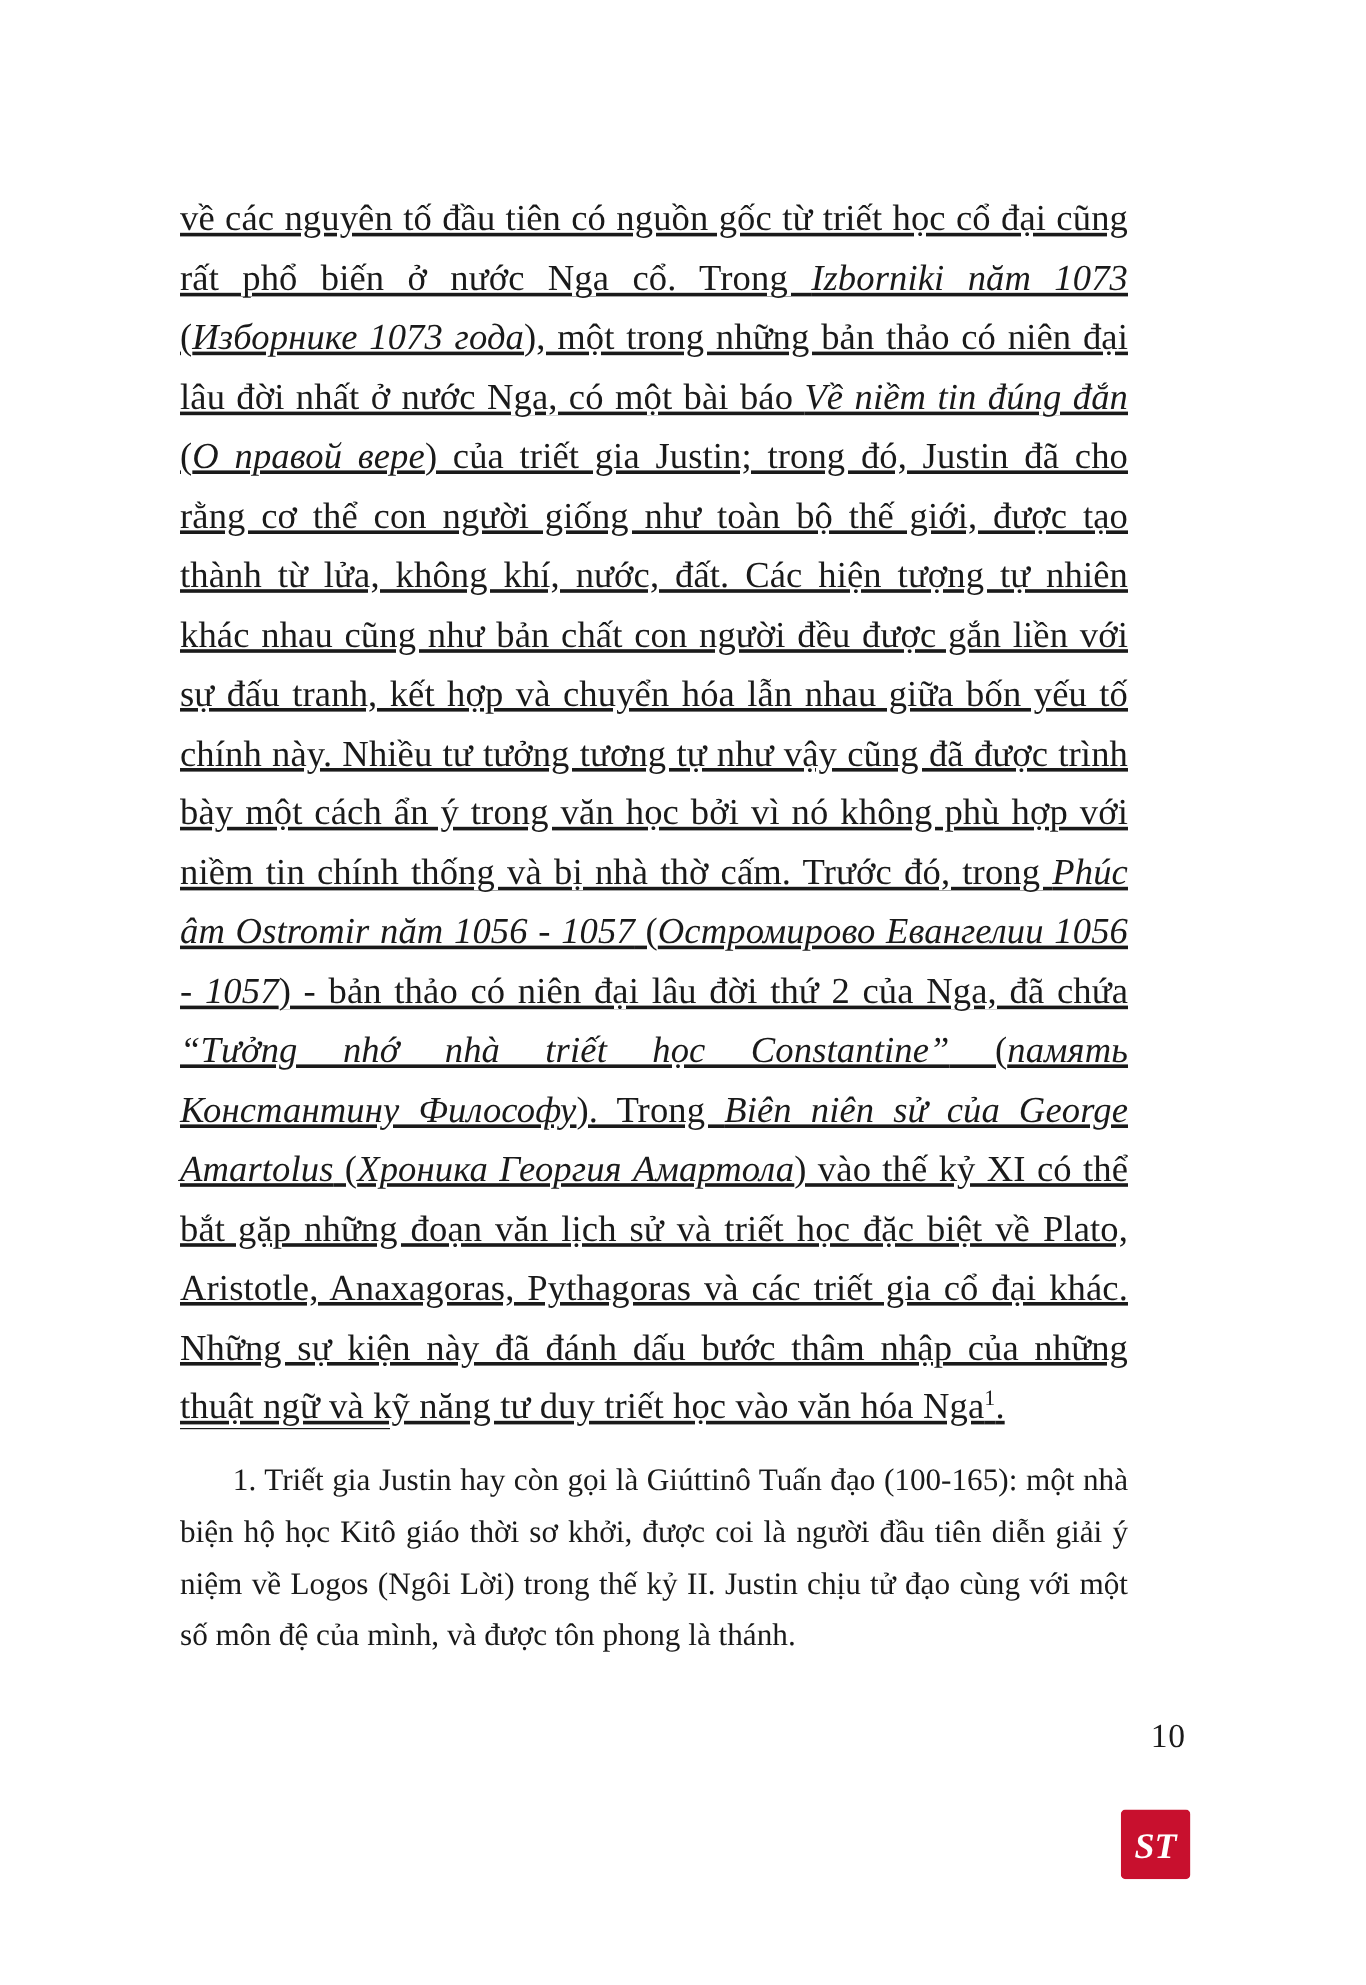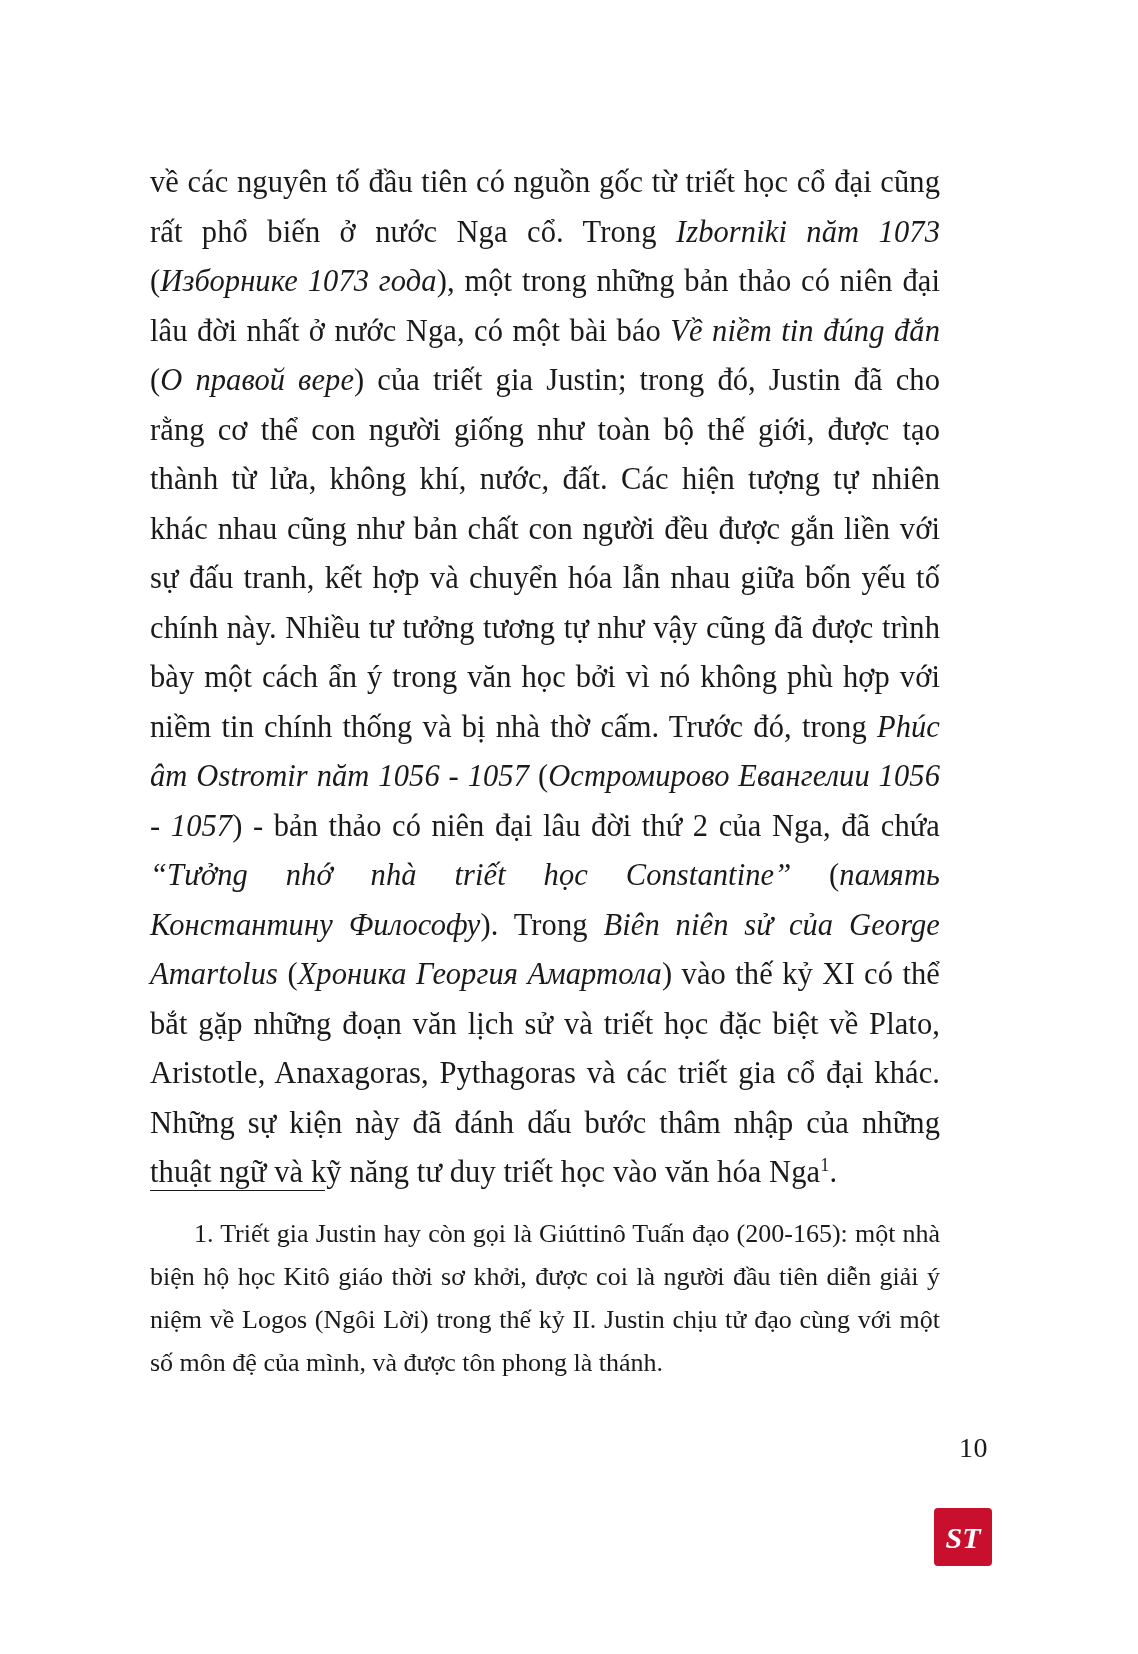--- a/index.html
+++ b/index.html
@@ -28,20 +28,21 @@
     width: 790px;
     font-size: 30.5px;
     line-height: 49.5px;
     text-align: justify;
     text-justify: inter-word;
     letter-spacing: 0.1px;
   }
   .body-text p {
     margin: 0;
     text-indent: 0;
+    text-decoration: underline;
   }
   .it {
     font-style: italic;
   }
   sup {
     font-size: 0.6em;
     vertical-align: super;
     line-height: 0;
   }
   .footnote-rule {
@@ -88,21 +89,21 @@
 
 <div class="page">
 
   <div class="body-text">
     <p><span>về các nguyên tố đầu tiên có nguồn gốc từ triết học cổ đại cũng rất phổ biến ở nước Nga cổ. Trong </span><span class="it">Izborniki năm 1073</span><span> (</span><span class="it">Изборнике 1073 года</span><span>), một trong những bản thảo có niên đại lâu đời nhất ở nước Nga, có một bài báo </span><span class="it">Về niềm tin đúng đắn</span><span> (</span><span class="it">О правой вере</span><span>) của triết gia Justin; trong đó, Justin đã cho rằng cơ thể con người giống như toàn bộ thế giới, được tạo thành từ lửa, không khí, nước, đất. Các hiện tượng tự nhiên khác nhau cũng như bản chất con người đều được gắn liền với sự đấu tranh, kết hợp và chuyển hóa lẫn nhau giữa bốn yếu tố chính này. Nhiều tư tưởng tương tự như vậy cũng đã được trình bày một cách ẩn ý trong văn học bởi vì nó không phù hợp với niềm tin chính thống và bị nhà thờ cấm. Trước đó, trong </span><span class="it">Phúc âm Ostromir năm 1056 - 1057</span><span> (</span><span class="it">Остромирово Евангелии 1056 - 1057</span><span>) - bản thảo có niên đại lâu đời thứ 2 của Nga, đã chứa </span><span class="it">“Tưởng nhớ nhà triết học Constantine”</span><span> (</span><span class="it">память Константину Философу</span><span>). Trong </span><span class="it">Biên niên sử của George Amartolus</span><span> (</span><span class="it">Хроника Георгия Амартола</span><span>) vào thế kỷ XI có thể bắt gặp những đoạn văn lịch sử và triết học đặc biệt về Plato, Aristotle, Anaxagoras, Pythagoras và các triết gia cổ đại khác. Những sự kiện này đã đánh dấu bước thâm nhập của những thuật ngữ và kỹ năng tư duy triết học vào văn hóa Nga</span><sup>1</sup><span>.</span></p>
   </div>
 
   <div class="footnote-rule"></div>
 
   <div class="footnote">
-    <p>1. Triết gia Justin hay còn gọi là Giúttinô Tuấn đạo (200-165): một nhà biện hộ học Kitô giáo thời sơ khởi, được coi là người đầu tiên diễn giải ý niệm về Logos (Ngôi Lời) trong thế kỷ II. Justin chịu tử đạo cùng với một số môn đệ của mình, và được tôn phong là thánh.</p>
+    <p>1. Triết gia Justin hay còn gọi là Giúttinô Tuấn đạo (100-165): một nhà biện hộ học Kitô giáo thời sơ khởi, được coi là người đầu tiên diễn giải ý niệm về Logos (Ngôi Lời) trong thế kỷ II. Justin chịu tử đạo cùng với một số môn đệ của mình, và được tôn phong là thánh.</p>
   </div>
 
   <div class="page-number">10</div>
 
   <div class="logo">
     <svg viewBox="0 0 58 58" width="58" height="58" aria-hidden="true">
       <rect x="0" y="0" width="58" height="58" rx="4" fill="#c8102e"></rect>
       <text x="29" y="40" text-anchor="middle" font-family="Liberation Serif, serif" font-size="30" font-style="italic" font-weight="bold" fill="#ffffff">ST</text>
     </svg>
   </div>

